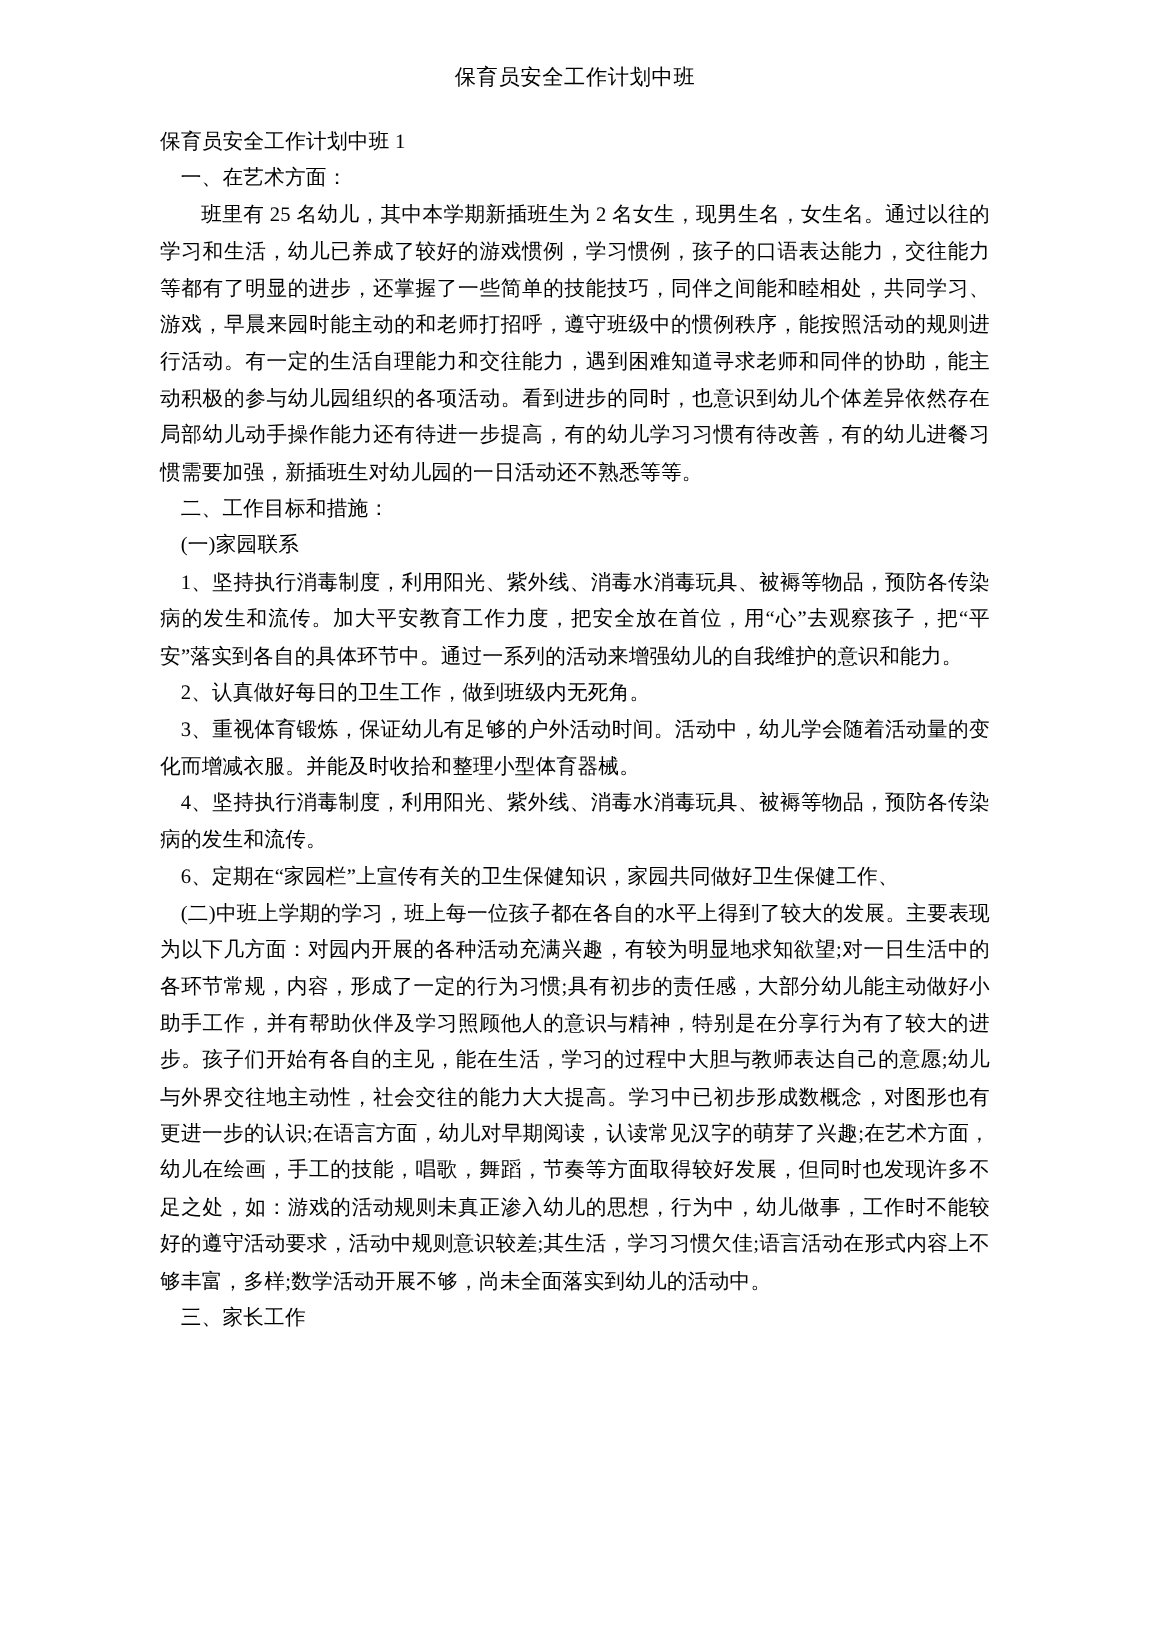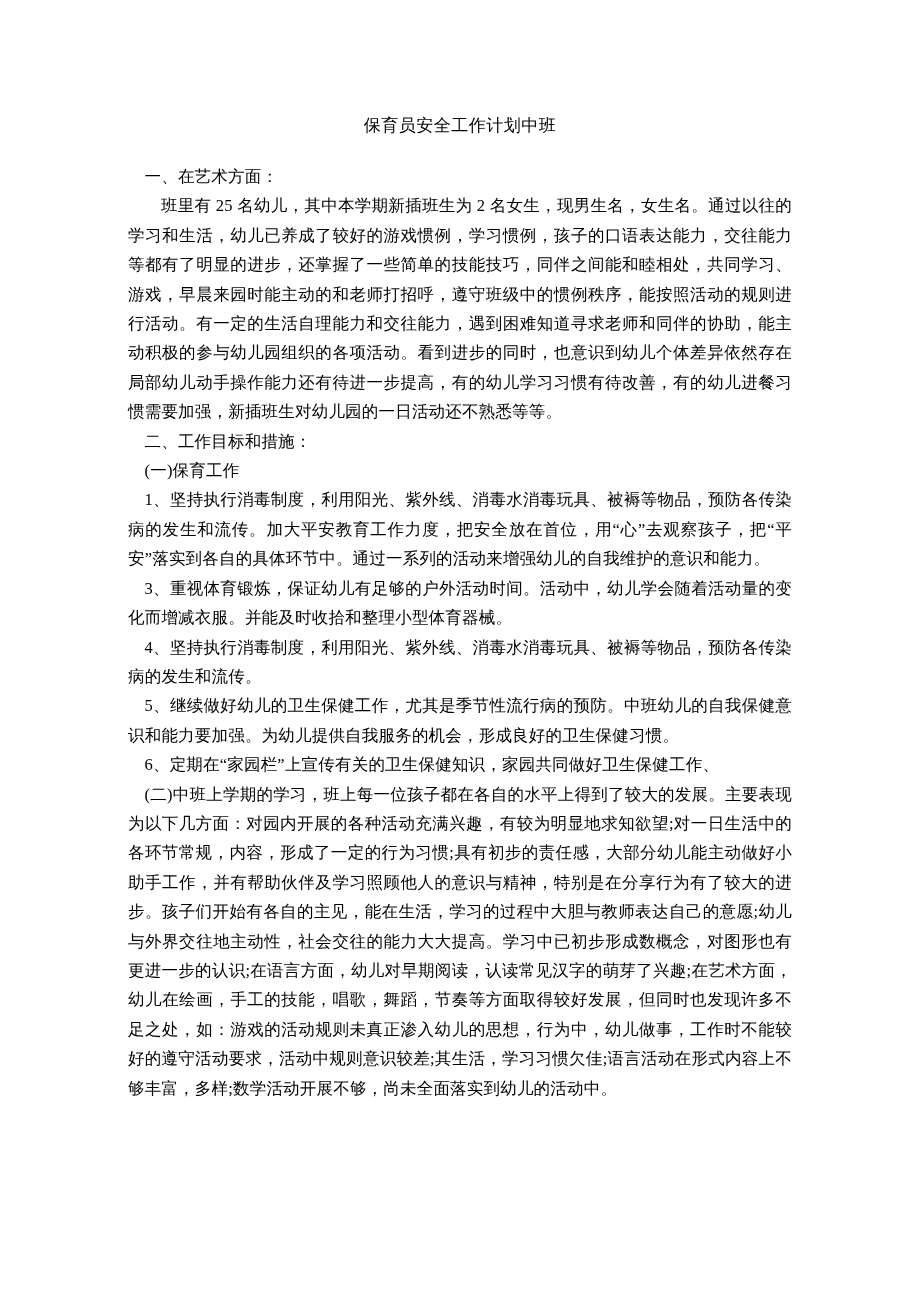--- a/index.html
+++ b/index.html
@@ -11,21 +11,21 @@
     width: 920px;
     height: 1302px;
     font-family: "Liberation Serif", "DejaVu Serif", serif;
     color: #000000;
   }
   .page {
     position: relative;
     width: 920px;
     height: 1302px;
     box-sizing: border-box;
-    padding: 112px 128px 0 128px;
+    padding: 48px 128px 0 128px;
   }
   .doc-title {
     text-align: center;
     font-size: 17px;
     line-height: 28px;
     margin: 0 0 22px 0;
     font-weight: normal;
     letter-spacing: 0.5px;
   }
   .para {
@@ -46,23 +46,25 @@
   .half-indent {
     text-indent: 1em;
   }
 </style>
 </head>
 <body>
 
 <div class="page">
   <div class="doc-title">保育员安全工作计划中班</div>
 
+  <p class="para noindent">保育员安全工作计划中班 1</p>
   <p class="para half-indent">一、在艺术方面：</p>
   <p class="para indent">班里有 25 名幼儿，其中本学期新插班生为 2 名女生，现男生名，女生名。通过以往的学习和生活，幼儿已养成了较好的游戏惯例，学习惯例，孩子的口语表达能力，交往能力等都有了明显的进步，还掌握了一些简单的技能技巧，同伴之间能和睦相处，共同学习、游戏，早晨来园时能主动的和老师打招呼，遵守班级中的惯例秩序，能按照活动的规则进行活动。有一定的生活自理能力和交往能力，遇到困难知道寻求老师和同伴的协助，能主动积极的参与幼儿园组织的各项活动。看到进步的同时，也意识到幼儿个体差异依然存在局部幼儿动手操作能力还有待进一步提高，有的幼儿学习习惯有待改善，有的幼儿进餐习惯需要加强，新插班生对幼儿园的一日活动还不熟悉等等。</p>
   <p class="para half-indent">二、工作目标和措施：</p>
-  <p class="para half-indent">(一)保育工作</p>
+  <p class="para half-indent">(一)家园联系</p>
   <p class="para half-indent">1、坚持执行消毒制度，利用阳光、紫外线、消毒水消毒玩具、被褥等物品，预防各传染病的发生和流传。加大平安教育工作力度，把安全放在首位，用“心”去观察孩子，把“平安”落实到各自的具体环节中。通过一系列的活动来增强幼儿的自我维护的意识和能力。</p>
+  <p class="para half-indent">2、认真做好每日的卫生工作，做到班级内无死角。</p>
   <p class="para half-indent">3、重视体育锻炼，保证幼儿有足够的户外活动时间。活动中，幼儿学会随着活动量的变化而增减衣服。并能及时收拾和整理小型体育器械。</p>
   <p class="para half-indent">4、坚持执行消毒制度，利用阳光、紫外线、消毒水消毒玩具、被褥等物品，预防各传染病的发生和流传。</p>
-  <p class="para half-indent">5、继续做好幼儿的卫生保健工作，尤其是季节性流行病的预防。中班幼儿的自我保健意识和能力要加强。为幼儿提供自我服务的机会，形成良好的卫生保健习惯。</p>
   <p class="para half-indent">6、定期在“家园栏”上宣传有关的卫生保健知识，家园共同做好卫生保健工作、</p>
   <p class="para half-indent">(二)中班上学期的学习，班上每一位孩子都在各自的水平上得到了较大的发展。主要表现为以下几方面：对园内开展的各种活动充满兴趣，有较为明显地求知欲望;对一日生活中的各环节常规，内容，形成了一定的行为习惯;具有初步的责任感，大部分幼儿能主动做好小助手工作，并有帮助伙伴及学习照顾他人的意识与精神，特别是在分享行为有了较大的进步。孩子们开始有各自的主见，能在生活，学习的过程中大胆与教师表达自己的意愿;幼儿与外界交往地主动性，社会交往的能力大大提高。学习中已初步形成数概念，对图形也有更进一步的认识;在语言方面，幼儿对早期阅读，认读常见汉字的萌芽了兴趣;在艺术方面，幼儿在绘画，手工的技能，唱歌，舞蹈，节奏等方面取得较好发展，但同时也发现许多不足之处，如：游戏的活动规则未真正渗入幼儿的思想，行为中，幼儿做事，工作时不能较好的遵守活动要求，活动中规则意识较差;其生活，学习习惯欠佳;语言活动在形式内容上不够丰富，多样;数学活动开展不够，尚未全面落实到幼儿的活动中。</p>
+  <p class="para half-indent">三、家长工作</p>
 </div>
 
 </body></html>

